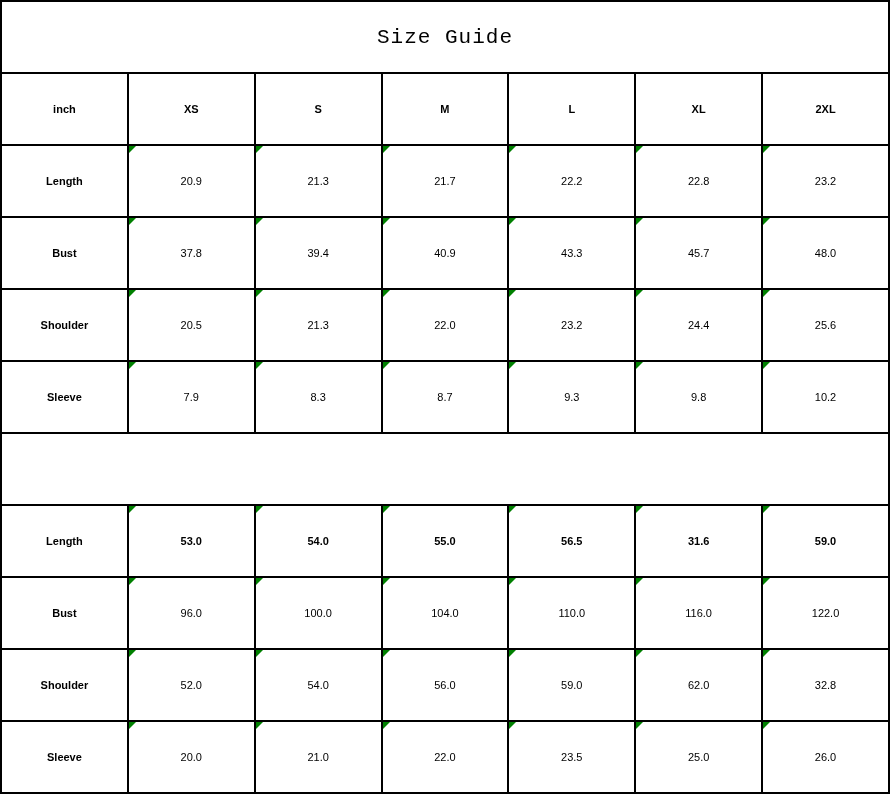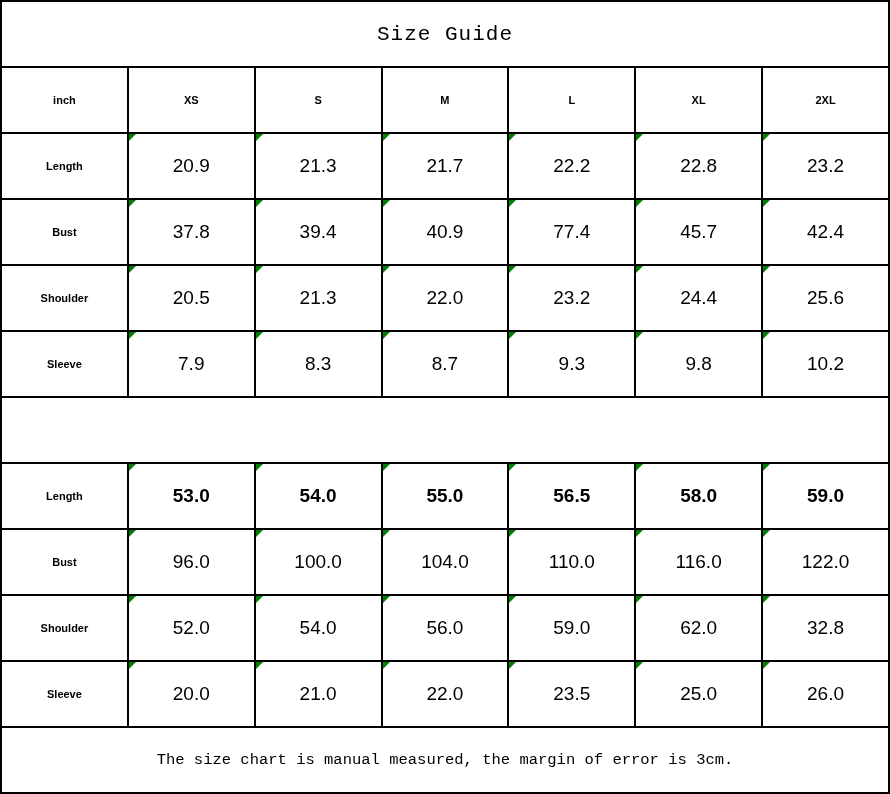--- a/index.html
+++ b/index.html
@@ -34,21 +34,21 @@
     letter-spacing: 1px;
   }
   td.head-cell, td.label-cell {
     font-family: "Liberation Sans", sans-serif;
     font-weight: 700;
     font-size: 11px;
   }
   td.value-cell {
     font-family: "Liberation Sans", sans-serif;
     font-weight: 400;
-    font-size: 19px;
+    font-size: 11px;
   }
   tr.bold-values td.value-cell { font-weight: 700; }
   td.spacer-cell { background: #ffffff; }
   td.footer-cell {
     font-family: "Liberation Mono", "DejaVu Sans Mono", monospace;
     font-size: 15.5px;
     font-weight: 400;
   }
   .flag {
     position: absolute;
@@ -98,23 +98,23 @@
       <td class="value-cell"><span class="flag"></span><span>22.2</span></td>
       <td class="value-cell"><span class="flag"></span><span>22.8</span></td>
       <td class="value-cell"><span class="flag"></span><span>23.2</span></td>
     </tr>
 
     <tr>
       <td class="label-cell">Bust</td>
       <td class="value-cell"><span class="flag"></span><span>37.8</span></td>
       <td class="value-cell"><span class="flag"></span><span>39.4</span></td>
       <td class="value-cell"><span class="flag"></span><span>40.9</span></td>
-      <td class="value-cell"><span class="flag"></span><span>77.4</span></td>
+      <td class="value-cell"><span class="flag"></span><span>43.3</span></td>
       <td class="value-cell"><span class="flag"></span><span>45.7</span></td>
-      <td class="value-cell"><span class="flag"></span><span>42.4</span></td>
+      <td class="value-cell"><span class="flag"></span><span>48.0</span></td>
     </tr>
 
     <tr>
       <td class="label-cell">Shoulder</td>
       <td class="value-cell"><span class="flag"></span><span>20.5</span></td>
       <td class="value-cell"><span class="flag"></span><span>21.3</span></td>
       <td class="value-cell"><span class="flag"></span><span>22.0</span></td>
       <td class="value-cell"><span class="flag"></span><span>23.2</span></td>
       <td class="value-cell"><span class="flag"></span><span>24.4</span></td>
       <td class="value-cell"><span class="flag"></span><span>25.6</span></td>
@@ -134,21 +134,21 @@
       <td class="spacer-cell" colspan="7"></td>
     </tr>
 
 
     <tr class="bold-values">
       <td class="label-cell">Length</td>
       <td class="value-cell"><span class="flag"></span><span>53.0</span></td>
       <td class="value-cell"><span class="flag"></span><span>54.0</span></td>
       <td class="value-cell"><span class="flag"></span><span>55.0</span></td>
       <td class="value-cell"><span class="flag"></span><span>56.5</span></td>
-      <td class="value-cell"><span class="flag"></span><span>58.0</span></td>
+      <td class="value-cell"><span class="flag"></span><span>31.6</span></td>
       <td class="value-cell"><span class="flag"></span><span>59.0</span></td>
     </tr>
 
     <tr>
       <td class="label-cell">Bust</td>
       <td class="value-cell"><span class="flag"></span><span>96.0</span></td>
       <td class="value-cell"><span class="flag"></span><span>100.0</span></td>
       <td class="value-cell"><span class="flag"></span><span>104.0</span></td>
       <td class="value-cell"><span class="flag"></span><span>110.0</span></td>
       <td class="value-cell"><span class="flag"></span><span>116.0</span></td>
@@ -168,18 +168,15 @@
     <tr>
       <td class="label-cell">Sleeve</td>
       <td class="value-cell"><span class="flag"></span><span>20.0</span></td>
       <td class="value-cell"><span class="flag"></span><span>21.0</span></td>
       <td class="value-cell"><span class="flag"></span><span>22.0</span></td>
       <td class="value-cell"><span class="flag"></span><span>23.5</span></td>
       <td class="value-cell"><span class="flag"></span><span>25.0</span></td>
       <td class="value-cell"><span class="flag"></span><span>26.0</span></td>
     </tr>
 
-    <tr>
-      <td class="footer-cell" colspan="7">The size chart is manual measured, the margin of error is 3cm.</td>
-    </tr>
   </tbody>
 </table>
 </div>
 
 </body></html>

